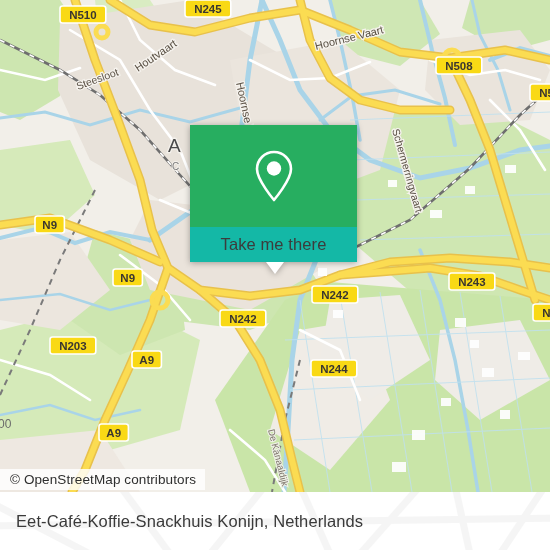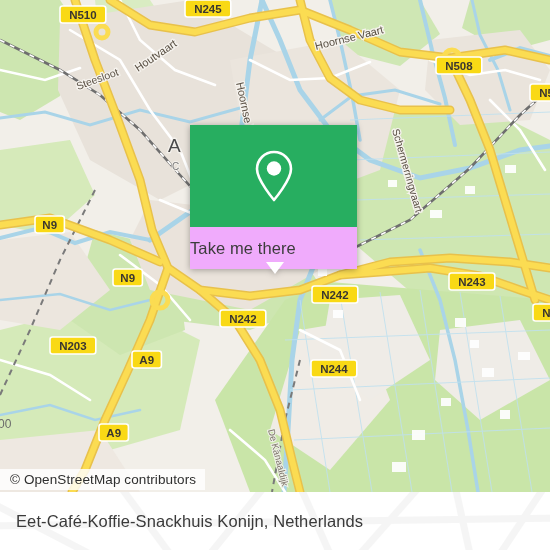--- a/index.html
+++ b/index.html
@@ -57,25 +57,25 @@
     filter: drop-shadow(0 1px 3px rgba(0,0,0,0.32));
   }
   #popup .card-green {
     background: #27ae60;
     height: 102px;
     display: flex;
     align-items: center;
     justify-content: center;
   }
   #popup .card-white {
-    background: #f0abfc;
-    height: 42px;
+    background: #14b8a6;
+    height: 35px;
     display: flex;
     align-items: center;
-    justify-content: flex-start;
+    justify-content: center;
   }
   #popup .card-label {
     font-size: 16.5px;
     color: #3c3c3c;
     letter-spacing: 0.1px;
     white-space: nowrap;
   }
   #popup .tail {
     position: absolute;
     left: 76px;

